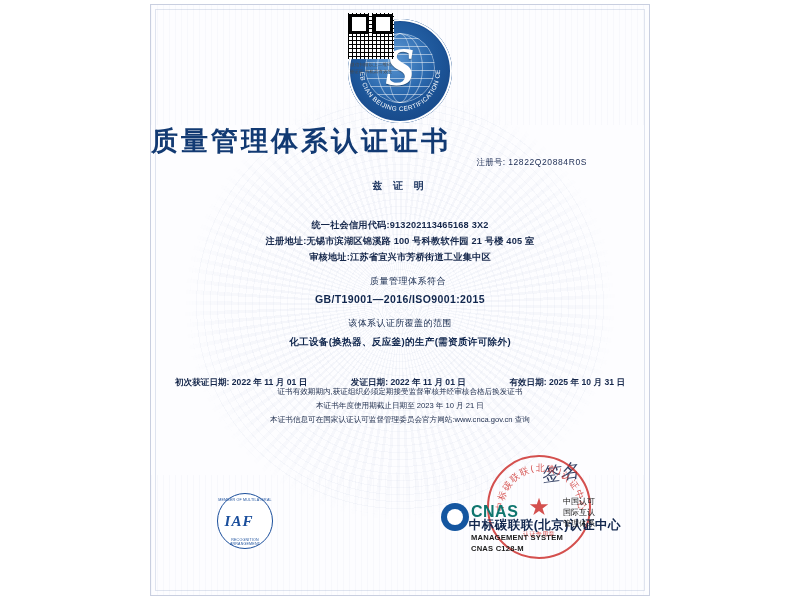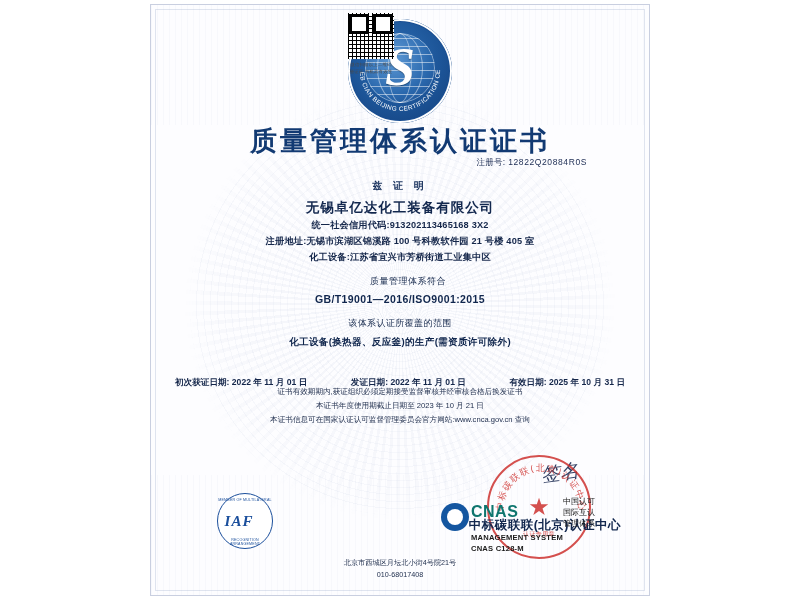--- a/index.html
+++ b/index.html
@@ -176,21 +176,21 @@
     position: absolute;
     inset: 0;
   }
   .emblem-ring-text svg { width: 104px; height: 104px; display: block; }
 
   
   .cert-title {
     position: absolute;
     left: 0; right: 0;
     top: 118px;
-    text-align: center;
+    text-align: left;
     font-family: "DejaVu Sans", sans-serif;
     font-size: 27px;
     font-weight: bold;
     color: #123a73;
     letter-spacing: 3px;
   }
   .cert-no {
     position: absolute;
     right: 62px;
     top: 152px;
@@ -485,25 +485,24 @@
     </div>
 
     <div class="cert-title">质量管理体系认证证书</div>
 
     <div class="cert-no">
       <span>注册号:</span>
       <span class="num">12822Q20884R0S</span>
     </div>
 
     <div class="section-zizheng">兹 证 明</div>
-    <div class="company-name">无锡卓亿达化工装备有限公司</div>
 
     <div class="info-line line-credit">统一社会信用代码:913202113465168 3X2</div>
     <div class="info-line line-reg">注册地址:无锡市滨湖区锦溪路 100 号科教软件园 21 号楼 405 室</div>
-    <div class="info-line line-audit">化工设备:江苏省宜兴市芳桥街道工业集中区</div>
+    <div class="info-line line-audit">审核地址:江苏省宜兴市芳桥街道工业集中区</div>
 
     <div class="conform-label">质量管理体系符合</div>
     <div class="standard">GB/T19001—2016/ISO9001:2015</div>
 
     <div class="scope-label">该体系认证所覆盖的范围</div>
     <div class="scope-text">化工设备(换热器、反应釜)的生产(需资质许可除外)</div>
 
     <div class="dates-row">
       <div>
         <span>初次获证日期:</span>
@@ -553,18 +552,14 @@
     <div class="cnas-logo">
       <div class="cnas-mark"></div>
       <div class="cnas-word">CNAS</div>
       <div class="cnas-cn">中国认可<br>国际互认<br>管理体系</div>
       <div class="cnas-ms">
         <div>MANAGEMENT SYSTEM</div>
         <div>CNAS C128-M</div>
       </div>
     </div>
 
-    <div class="footer">
-      <div>北京市西城区月坛北小街4号院21号</div>
-      <div>010-68017408</div>
-    </div>
   </div>
 </div>
 
 </body></html>

